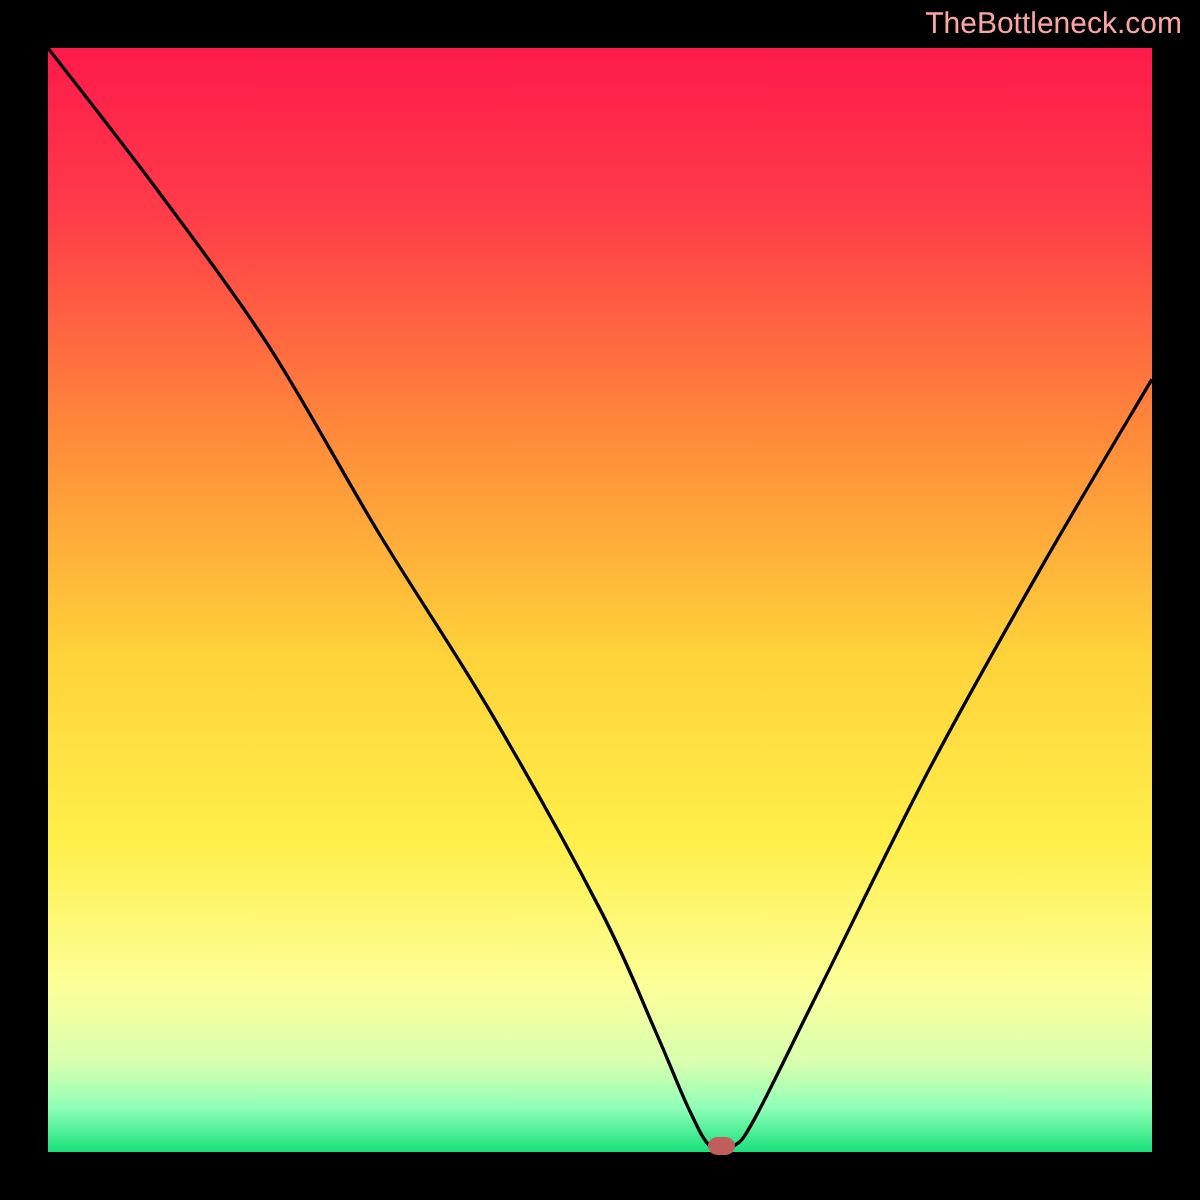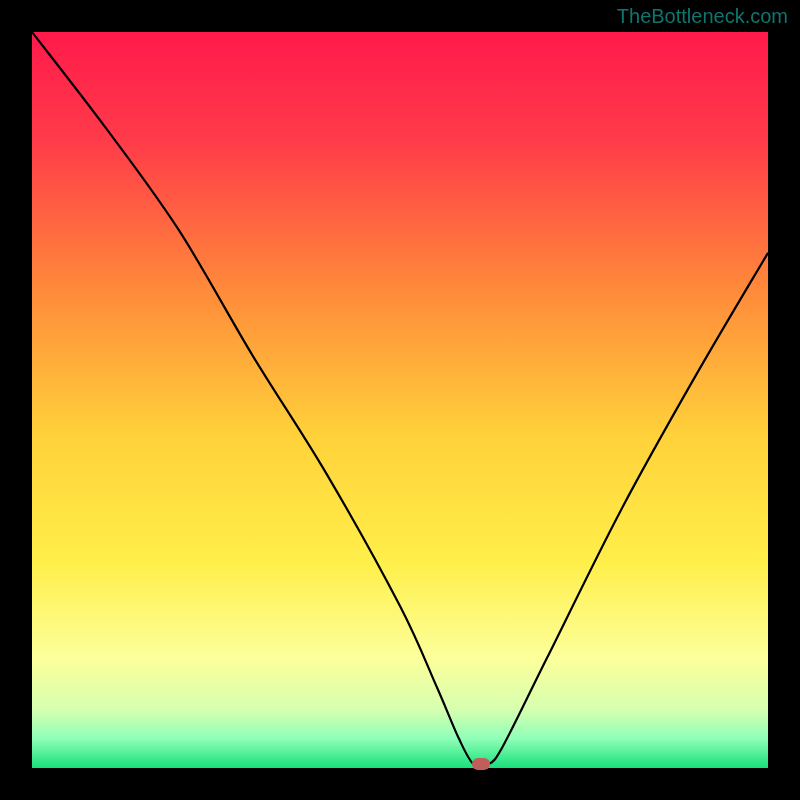--- a/index.html
+++ b/index.html
@@ -8,21 +8,21 @@
     width: 800px;
     height: 800px;
     background: #000;
     position: relative;
     overflow: hidden;
   }
   .watermark {
     position: absolute;
     top: 5px;
     right: 12px;
-    color: #0f766e;
+    color: #fca5a5;
     font-family: Arial, sans-serif;
     font-size: 20px;
     font-weight: 500;
     z-index: 10;
   }
   .plot-area {
     position: absolute;
     left: 32px;
     top: 32px;
     width: 736px;

